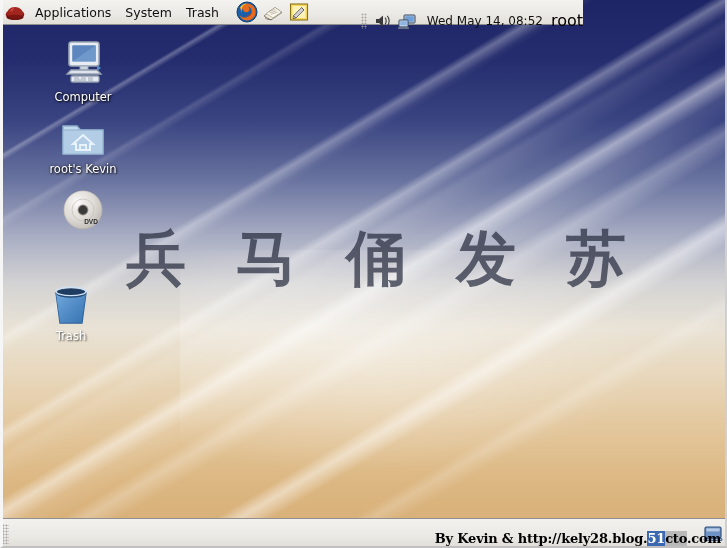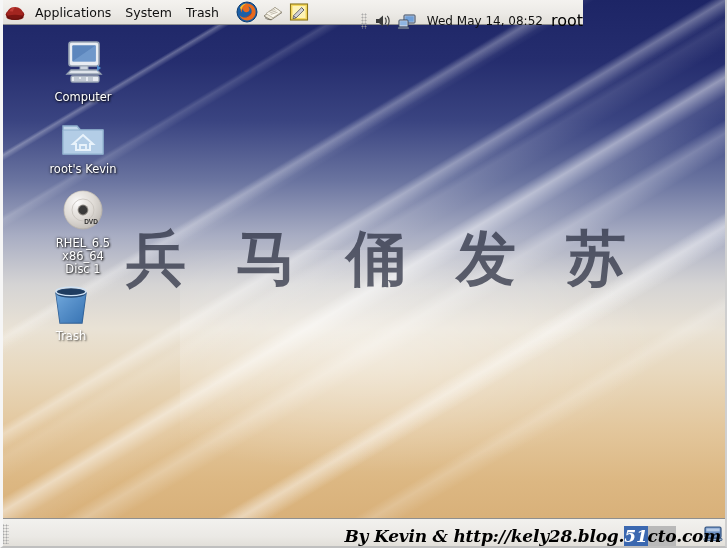--- a/index.html
+++ b/index.html
@@ -221,25 +221,24 @@
     right: 4px;
     top: 5px;
     width: 20px; height: 18px;
   }
   .watermark {
     position: absolute;
     right: 6px;
     bottom: 2px;
     font-family: "DejaVu Serif", "Liberation Serif", serif;
     font-weight: bold;
-    font-size: 17px;
+    font-size: 13px;
     color: #000;
     white-space: nowrap;
     letter-spacing: -0.2px;
-    font-style: italic;
   }
   .watermark .hl {
     background: #3b68b0;
     color: #ffffff;
   }
   .watermark .hl2 {
     background: #b9b9b9;
     color: #000;
   }
 
@@ -384,22 +383,20 @@
             <stop offset="55%" stop-color="#e4e0db" stop-opacity="0.5"></stop>
             <stop offset="100%" stop-color="#a9a49e" stop-opacity="0.55"></stop>
           </radialGradient>
         </defs>
         <circle cx="24" cy="24" r="11" fill="none" stroke="#c6c1bb" stroke-width="0.8"></circle>
         <circle cx="24" cy="24" r="5.4" fill="#8f8a84"></circle>
         <circle cx="24" cy="24" r="4.4" fill="#3b3b3b"></circle>
         <text x="32" y="38" font-size="6.5" font-weight="bold" fill="#2c2c2c" font-family="sans-serif" text-anchor="middle">DVD</text>
       </svg>
     </div>
-    <div class="label">RHEL_6.5 x86_64
-Disc 1</div>
   </div>
 
   <div class="desk-icon dark" style="left:23px; top:275px;">
     <div class="glyph">
       <svg width="46" height="44" viewBox="0 0 46 44">
         <path d="M8 10 L38 10 L34 40 L12 40 Z" fill="#4f8fcf" stroke="#2e5e94" stroke-width="1.3"></path>
         <path d="M8 10 L38 10 L34 40 L12 40 Z" fill="url(#tg)"></path>
         <defs>
           <linearGradient id="tg" x1="0" y1="0" x2="1" y2="1">
             <stop offset="0%" stop-color="#79aee0" stop-opacity="0.85"></stop>

